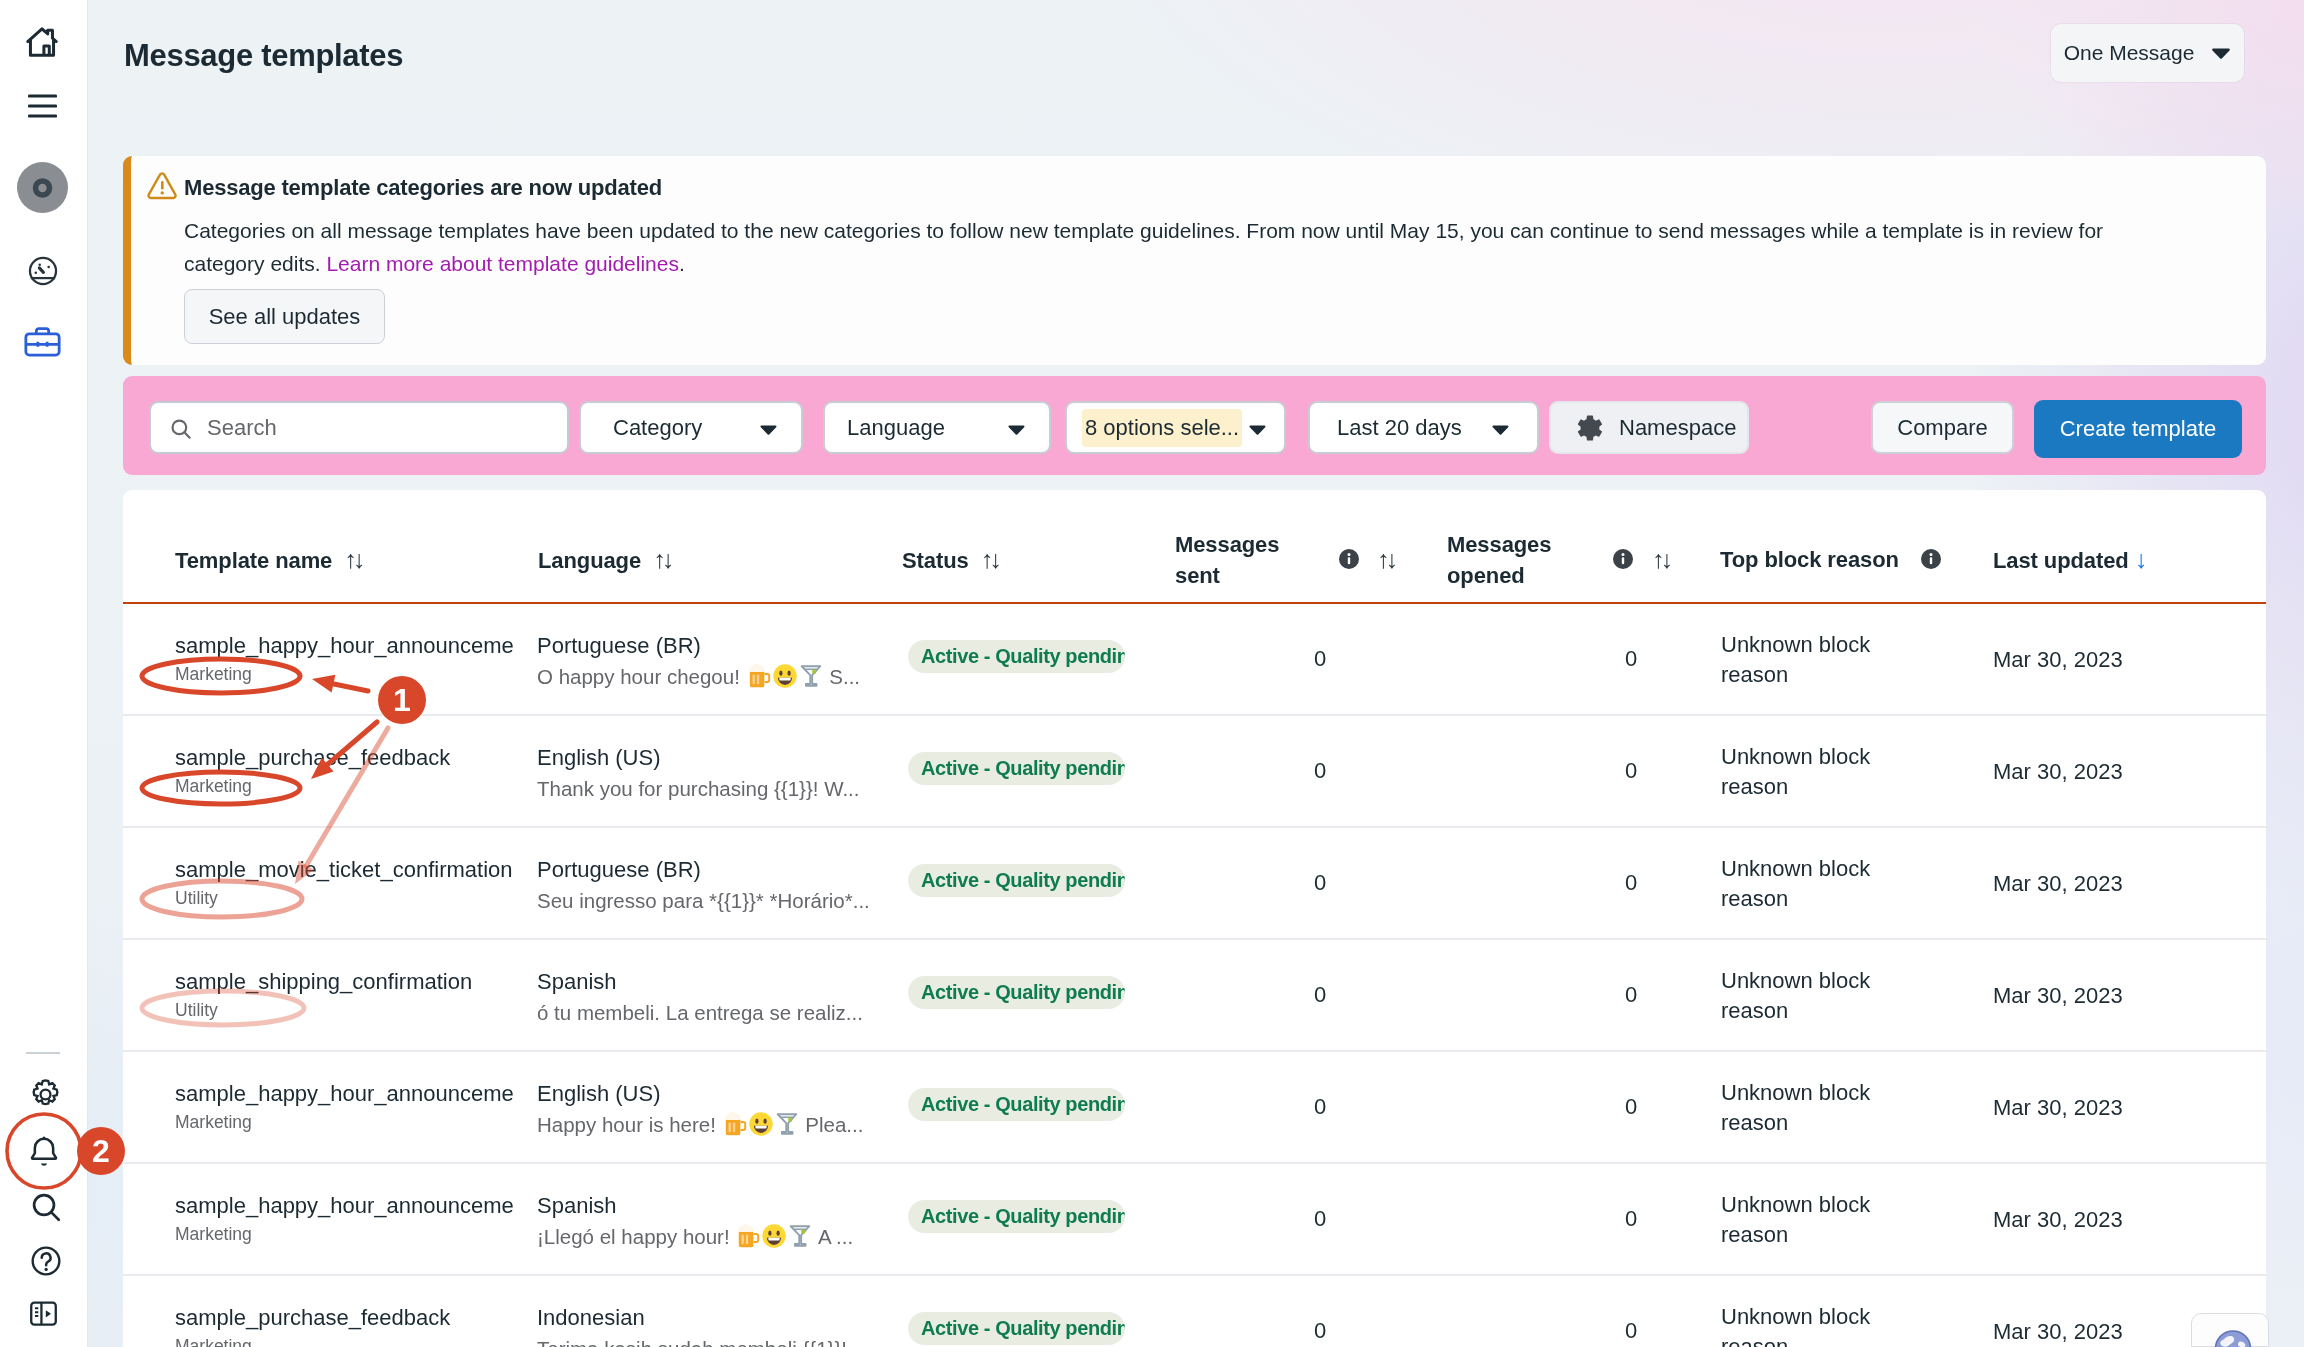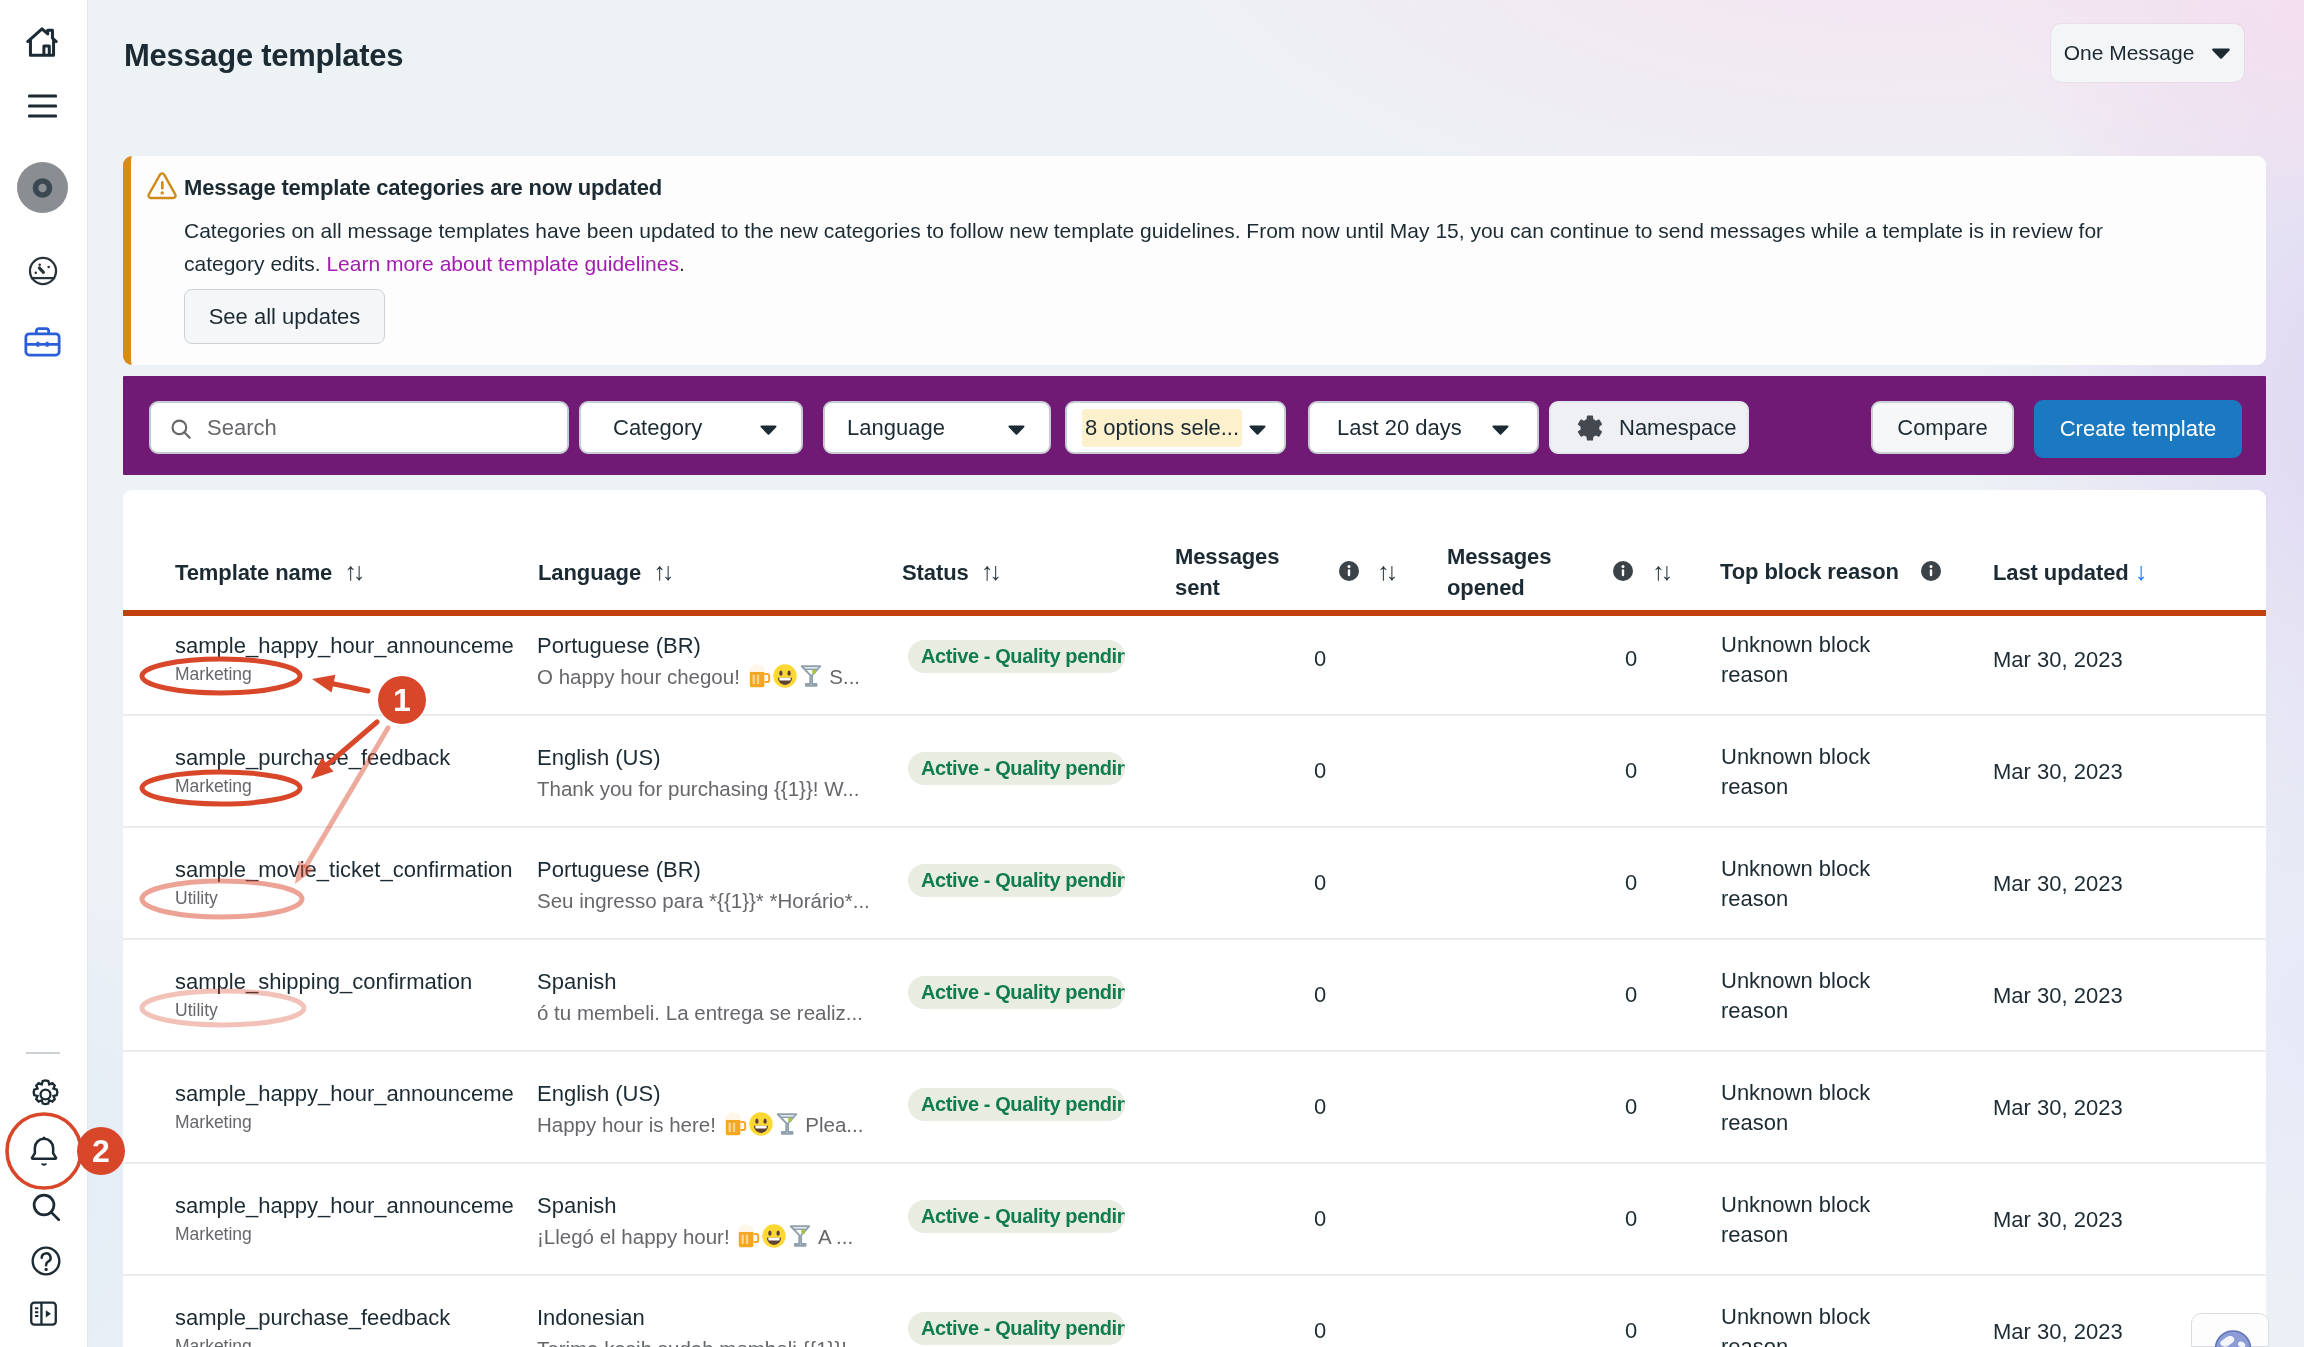--- a/index.html
+++ b/index.html
@@ -29,39 +29,39 @@
 
 
 #alert { position:absolute; left:123px; top:156px; width:2143px; height:209px; background:#fdfdfd; border-radius:9px; border-left:8px solid #d98a1b; }
 #alert .tri { position:absolute; left:16px; top:16px; }
 #alert .at { position:absolute; font-size:22px; font-weight:bold; letter-spacing:-0.2px; }
 #alert .ab { position:absolute; font-size:21px; line-height:33px; color:#1c2b33; width:2060px; }
 #alert .ab a { color:#a21caf; text-decoration:none; }
 #alert .abtn { position:absolute; width:201px; height:55px; background:#f5f6f7; border:1px solid #ccd1d7; border-radius:8px; font-size:22px; display:flex; align-items:center; justify-content:center; }
 
 
-#filters { position:absolute; left:123px; top:376px; width:2143px; height:99px; background:#701a75; border-radius:1px; }
+#filters { position:absolute; left:123px; top:376px; width:2143px; height:99px; background:#f9a8d4; border-radius:9px; }
 .fbox { position:absolute; top:25px; height:53px; border:2px solid #c8cdd4; border-radius:9px; background:#fff; display:flex; align-items:center; font-size:22px; color:#1c2b33; }
 .fbox .caret { position:absolute; }
 #f-search { left:26px; width:420px; border-color:#c4cad1; }
 #f-search .ph { color:#65676b; font-size:22px; margin-left:56px; }
 #f-cat { left:456px; width:224px; padding-left:32px; }
 #f-lang { left:700px; width:228px; padding-left:22px; }
 #f-opt { left:942px; width:221px; padding-left:15px; }
 #f-opt .hl { background:#fcf0cd; border-radius:4px; padding:6px 3px; font-size:22px; }
 #f-days { left:1185px; width:231px; padding-left:27px; }
 #f-ns { left:1426px; width:200px; background:#eef0f3; border-color:#e3e6ea; padding-left:24px; gap:14px; font-size:22px; }
 #f-cmp { left:1748px; width:143px; background:#f6f7f8; border-color:#ccd1d7; justify-content:center; font-size:22px; }
 #f-create { left:1911px; top:24px; width:208px; height:58px; position:absolute; background:#1a79c0; border-radius:9px; color:#fff; font-size:22px; display:flex; align-items:center; justify-content:center; }
 
 
 #table { position:absolute; left:123px; top:490px; width:2143px; height:857px; background:#fff; border-radius:9px 9px 0 0; overflow:hidden; }
 .th { position:absolute; font-size:22px; font-weight:bold; color:#1c2b33; line-height:31px; letter-spacing:-0.1px; }
 .sort { font-size:25px; font-weight:normal; letter-spacing:-4px; color:#2f3b42; margin-left:6px; }
-#thead { position:absolute; left:0; top:0; width:2143px; height:114px; border-bottom:6px solid #c2410c;margin-top:12px; }
+#thead { position:absolute; left:0; top:0; width:2143px; height:114px; border-bottom:2px solid #c2410c; }
 .row { position:absolute; left:0; width:2143px; height:112px; border-bottom:2px solid #e9ebee; }
 .nm { position:absolute; left:52px; top:28px; font-size:22px; line-height:28px; color:#1c2b33; width:338px; white-space:nowrap; overflow:hidden; }
 .cat { position:absolute; left:52px; top:59px; font-size:17.5px; line-height:22px; color:#65676b; }
 .lg { position:absolute; left:414px; top:28px; font-size:22px; line-height:28px; color:#1c2b33; }
 .sub { position:absolute; left:414px; top:57px; font-size:20.5px; line-height:31px; color:#65676b; width:372px; white-space:nowrap; overflow:hidden; }
 .sub svg { vertical-align:-5px; }
 .badge { position:absolute; left:785px; top:36px; width:217px; height:33px; border-radius:17px; background:#e9ece1; overflow:hidden; color:#0e7c4f; font-size:20px; font-weight:bold; letter-spacing:-0.4px; line-height:33px; padding-left:13px; white-space:nowrap; }
 .z1 { position:absolute; left:1191px; top:41px; font-size:22px; line-height:28px; }
 .z2 { position:absolute; left:1502px; top:41px; font-size:22px; line-height:28px; }
 .blk { position:absolute; left:1598px; top:26px; font-size:22px; line-height:30px; }

